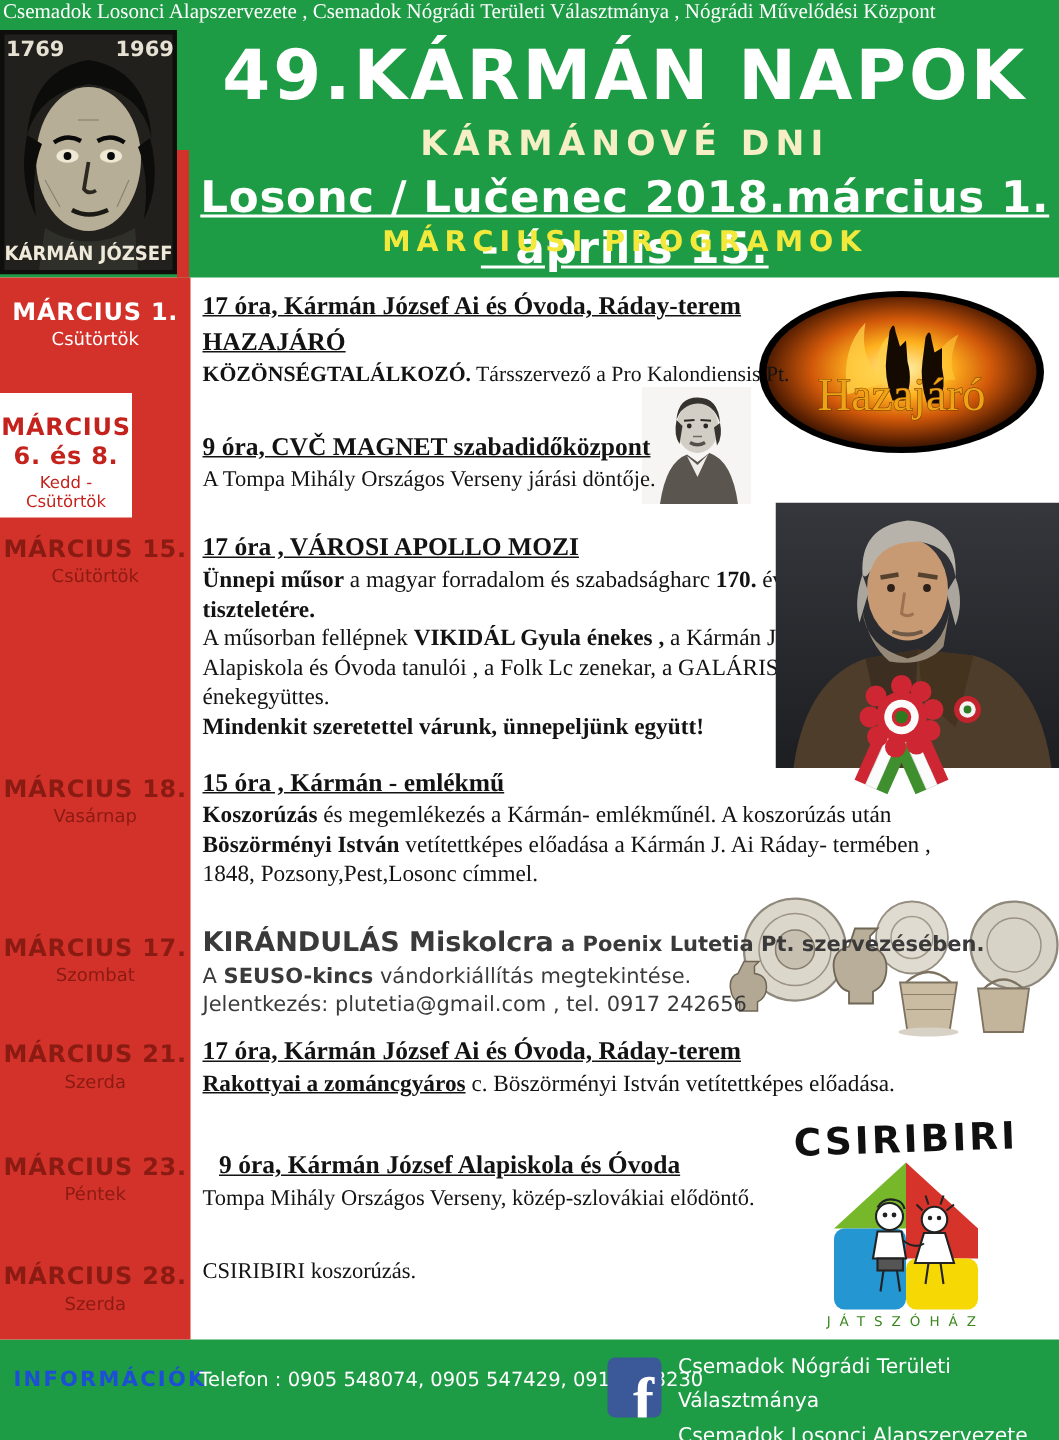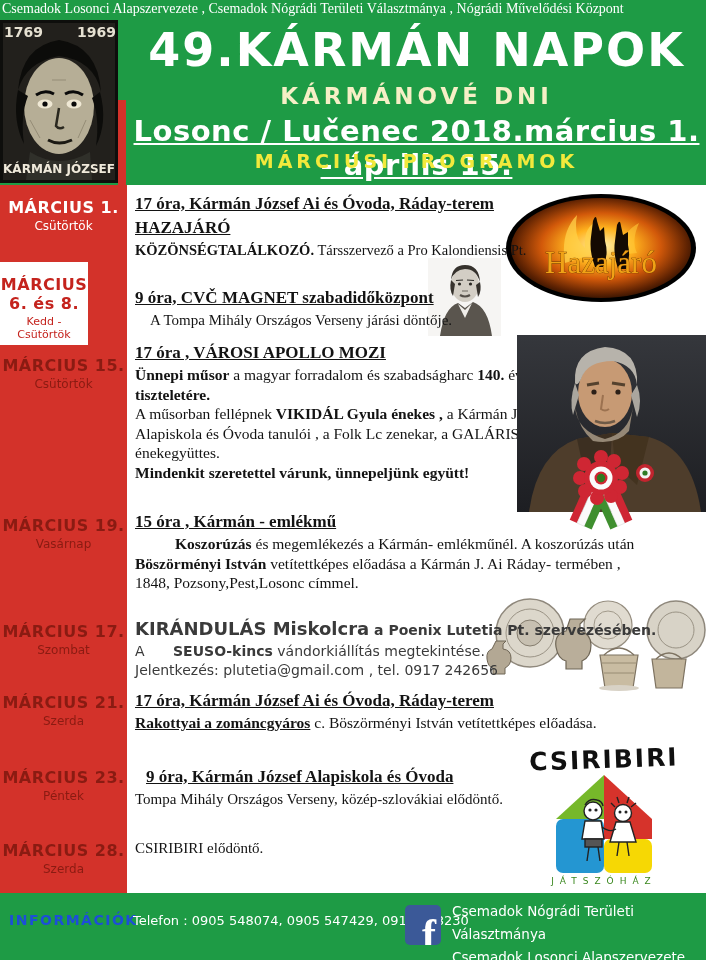--- a/index.html
+++ b/index.html
@@ -100,52 +100,52 @@
         <div style="font-size: 17px; line-height: 24px;"><span style="font-weight: bold; text-decoration: underline;">17 óra,  Kármán József Ai és Óvoda, Ráday-terem</span></div>
         <div style="font-size: 17px; line-height: 24px;"><span style="font-weight: bold; text-decoration: underline;">HAZAJÁRÓ</span></div>
         <div style="font-size: 14.5px; line-height: 20px;"><span style="font-weight: bold;">KÖZÖNSÉGTALÁLKOZÓ.</span><span> Társszervező a Pro Kalondiensis Pt.</span></div>
       </div>
       <div class="lab notch" style="top: 262px;">
         <div class="date">MÁRCIUS 6. és 8.</div>
         <div class="day">Kedd - Csütörtök</div>
       </div>
       <div class="rc" style="top: 286px;">
         <div style="font-size: 17px; line-height: 24px;"><span style="font-weight: bold; text-decoration: underline;">9 óra,  CVČ MAGNET szabadidőközpont</span></div>
-        <div style="font-size: 15px; line-height: 20px; margin-left: 15px;"><span>A Tompa Mihály Országos  Verseny járási döntője.</span></div>
+        <div style="font-size: 15px; line-height: 20px;"><span>A Tompa Mihály Országos  Verseny járási döntője.</span></div>
       </div>
       <div class="lab dark" style="top: 356px;">
         <div class="date">MÁRCIUS 15.</div>
         <div class="day">Csütörtök</div>
       </div>
-      <div class="rc" style="top: 340px;">
+      <div class="rc" style="top: 352px;">
         <div style="font-size: 17px; line-height: 25px;"><span style="font-weight: bold; text-decoration: underline;">17  óra ,  VÁROSI  APOLLO  MOZI</span></div>
-        <div style="font-size: 15.5px; line-height: 19.5px;"><span style="font-weight: bold;">Ünnepi műsor</span><span> a magyar forradalom és szabadságharc  </span><span style="font-weight: bold;">140.</span><span> évf.</span></div>
+        <div style="font-size: 15.5px; line-height: 19.5px;"><span style="font-weight: bold;">Ünnepi műsor</span><span> a magyar forradalom és szabadságharc  </span><span style="font-weight: bold;">170.</span><span> évf.</span></div>
         <div style="font-size: 15.5px; line-height: 19.5px;"><span style="font-weight: bold;">tiszteletére.</span></div>
         <div style="font-size: 15.5px; line-height: 19.5px;"><span>A műsorban fellépnek </span><span style="font-weight: bold;">VIKIDÁL Gyula énekes ,</span><span> a Kármán József</span></div>
         <div style="font-size: 15.5px; line-height: 19.5px;"><span>Alapiskola és Óvoda tanulói , a Folk Lc zenekar, a GALÁRIS</span></div>
         <div style="font-size: 15.5px; line-height: 19.5px;"><span>énekegyüttes.</span></div>
         <div style="font-size: 15.5px; line-height: 19.5px;"><span style="font-weight: bold;">Mindenkit szeretettel várunk, ünnepeljünk együtt!</span></div>
       </div>
       <div class="lab dark" style="top: 516px;">
-        <div class="date">MÁRCIUS 19.</div>
+        <div class="date">MÁRCIUS 18.</div>
         <div class="day">Vasárnap</div>
       </div>
       <div class="rc" style="top: 510px;">
         <div style="font-size: 17px; line-height: 24px;"><span style="font-weight: bold; text-decoration: underline;">15 óra ,  Kármán - emlékmű</span></div>
-        <div style="font-size: 15.5px; line-height: 19.5px; margin-left: 40px;"><span style="font-weight: bold;">Koszorúzás</span><span> és megemlékezés a Kármán- emlékműnél. A koszorúzás után</span></div>
+        <div style="font-size: 15.5px; line-height: 19.5px;"><span style="font-weight: bold;">Koszorúzás</span><span> és megemlékezés a Kármán- emlékműnél. A koszorúzás után</span></div>
         <div style="font-size: 15.5px; line-height: 19.5px;"><span style="font-weight: bold;">Böszörményi István</span><span> vetítettképes előadása a Kármán J. Ai Ráday- termében ,</span></div>
         <div style="font-size: 15.5px; line-height: 19.5px;"><span>1848, Pozsony,Pest,Losonc címmel.</span></div>
       </div>
       <div class="lab dark" style="top: 622px;">
         <div class="date">MÁRCIUS 17.</div>
         <div class="day">Szombat</div>
       </div>
       <div class="rc sans" style="top: 617px;">
         <div style="font-size: 18px; line-height: 24px;"><span style="font-weight: bold;">KIRÁNDULÁS Miskolcra</span><span style="font-weight: bold; font-size: 14px;"> a Poenix Lutetia Pt. szervezésében.</span></div>
-        <div style="font-size: 14px; line-height: 19px;"><span>A </span><span style="font-weight: bold; margin-left: 24px;">SEUSO-kincs</span><span> vándorkiállítás megtekintése.</span></div>
+        <div style="font-size: 14px; line-height: 19px;"><span>A </span><span style="font-weight: bold;">SEUSO-kincs</span><span> vándorkiállítás megtekintése.</span></div>
         <div style="font-size: 14px; line-height: 19px;"><span>Jelentkezés: plutetia@gmail.com , tel. 0917 242656</span></div>
       </div>
       <div class="lab dark" style="top: 693px;">
         <div class="date">MÁRCIUS 21.</div>
         <div class="day">Szerda</div>
       </div>
       <div class="rc" style="top: 689px;">
         <div style="font-size: 17px; line-height: 24px;"><span style="font-weight: bold; text-decoration: underline;">17 óra, Kármán József Ai és Óvoda, Ráday-terem</span></div>
         <div style="font-size: 15.5px; line-height: 20px;"><span style="font-weight: bold; text-decoration: underline;">Rakottyai a zománcgyáros</span><span> c. Böszörményi István vetítettképes előadása.</span></div>
       </div>
@@ -155,21 +155,21 @@
       </div>
       <div class="rc" style="top: 765px;">
         <div style="font-size: 17px; line-height: 24px;"><span style="font-weight: bold; text-decoration: underline; margin-left: 11px;">9 óra,  Kármán József Alapiskola  és Óvoda</span></div>
         <div style="font-size: 15px; line-height: 20px;"><span>Tompa Mihály Országos  Verseny, közép-szlovákiai elődöntő.</span></div>
       </div>
       <div class="lab dark" style="top: 841px;">
         <div class="date">MÁRCIUS 28.</div>
         <div class="day">Szerda</div>
       </div>
       <div class="rc" style="top: 838px;">
-        <div style="font-size: 15px; line-height: 20px;"><span>CSIRIBIRI elődöntő.</span></div>
+        <div style="font-size: 15px; line-height: 20px;"><span>CSIRIBIRI koszorúzás.</span></div>
       </div>
     </div>
 
   <div class="img" style="left:505px;top:193px;width:192px;height:110px;">
     <svg width="192" height="110" viewBox="0 0 192 110">
       <defs>
         <radialGradient id="fireG" cx="50%" cy="48%" r="60%">
           <stop offset="0%" stop-color="#fff3b0"></stop>
             <stop offset="30%" stop-color="#ffb21e"></stop>
           <stop offset="55%" stop-color="#d2590a"></stop>

